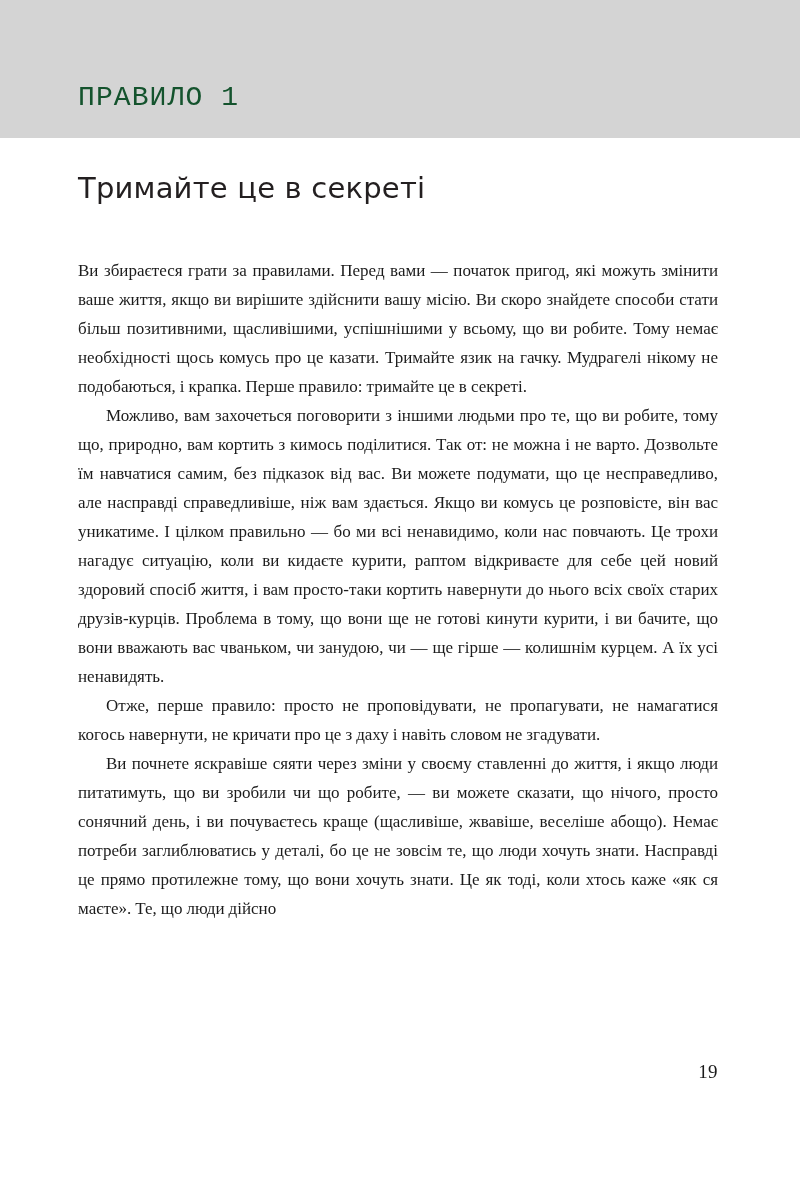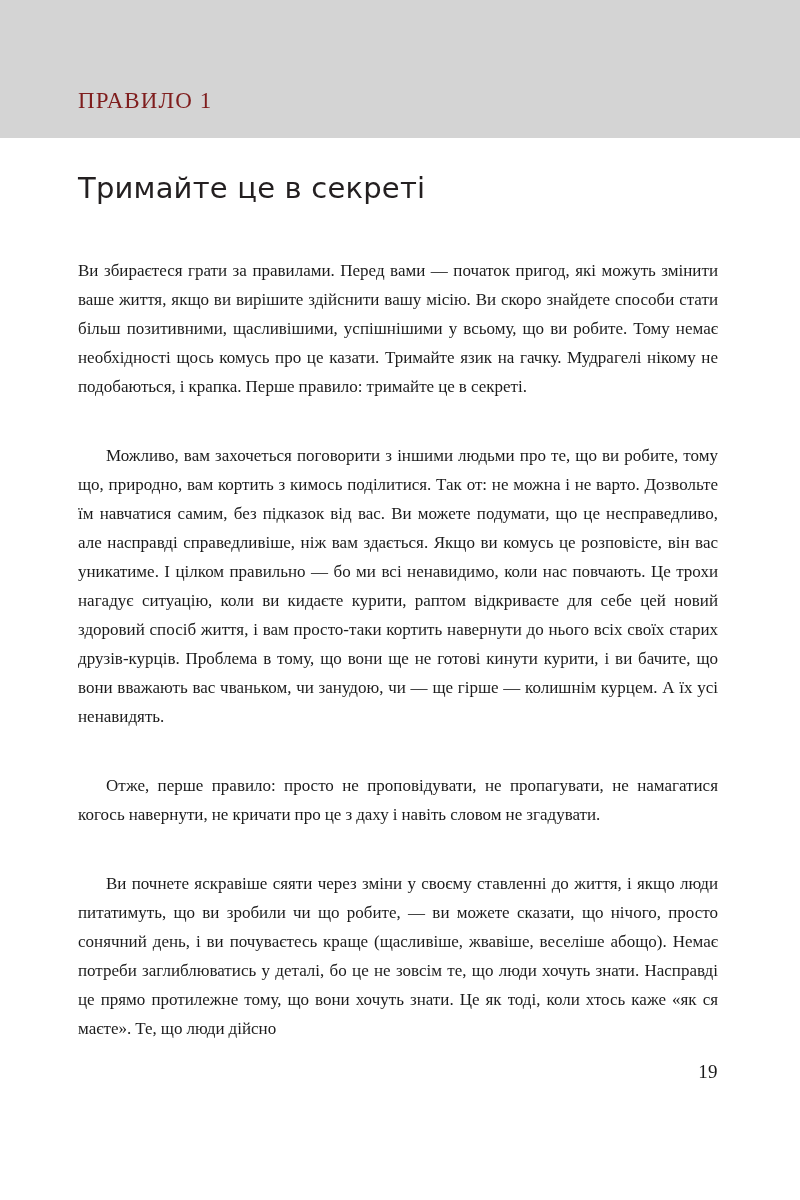--- a/index.html
+++ b/index.html
@@ -32,25 +32,25 @@
     top: 0;
     width: 800px;
     height: 138px;
     background: #d4d4d4;
   }
 
   .header-band .rule-label {
     position: absolute;
     left: 78px;
     bottom: 26px;
-    font-family: Liberation Serif, serif;
-    font-size: 23px;
+    font-family: Liberation Mono, monospace;
+    font-size: 28px;
     font-weight: 400;
     letter-spacing: 1.1px;
-    color: #7f1d1d;
+    color: #14532d;
     line-height: 1;
     white-space: nowrap;
   }
 
   
   .chapter-title {
     position: absolute;
     left: 78px;
     top: 172px;
     width: 660px;
@@ -78,21 +78,20 @@
     line-height: 29px;
     text-align: justify;
     text-justify: inter-word;
     word-spacing: -0.2px;
     hyphens: manual;
     color: #1b1b1b;
   }
 
   .text-column p.indent {
     text-indent: 28px;
-    margin-top: 40px;
   }
 
   
   .folio {
     position: absolute;
     right: 82px;
     top: 1062px;
     font-size: 19px;
     line-height: 1;
     color: #1b1b1b;

